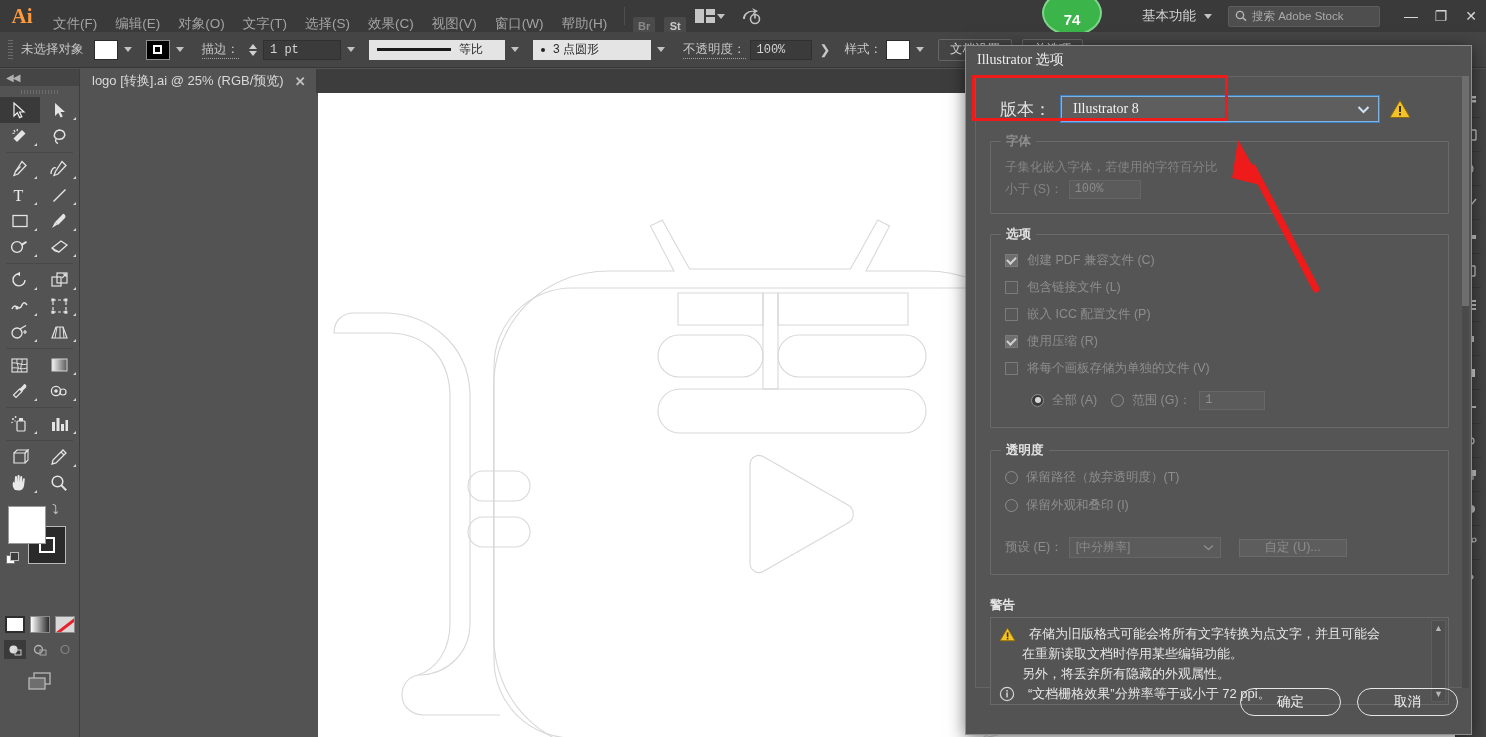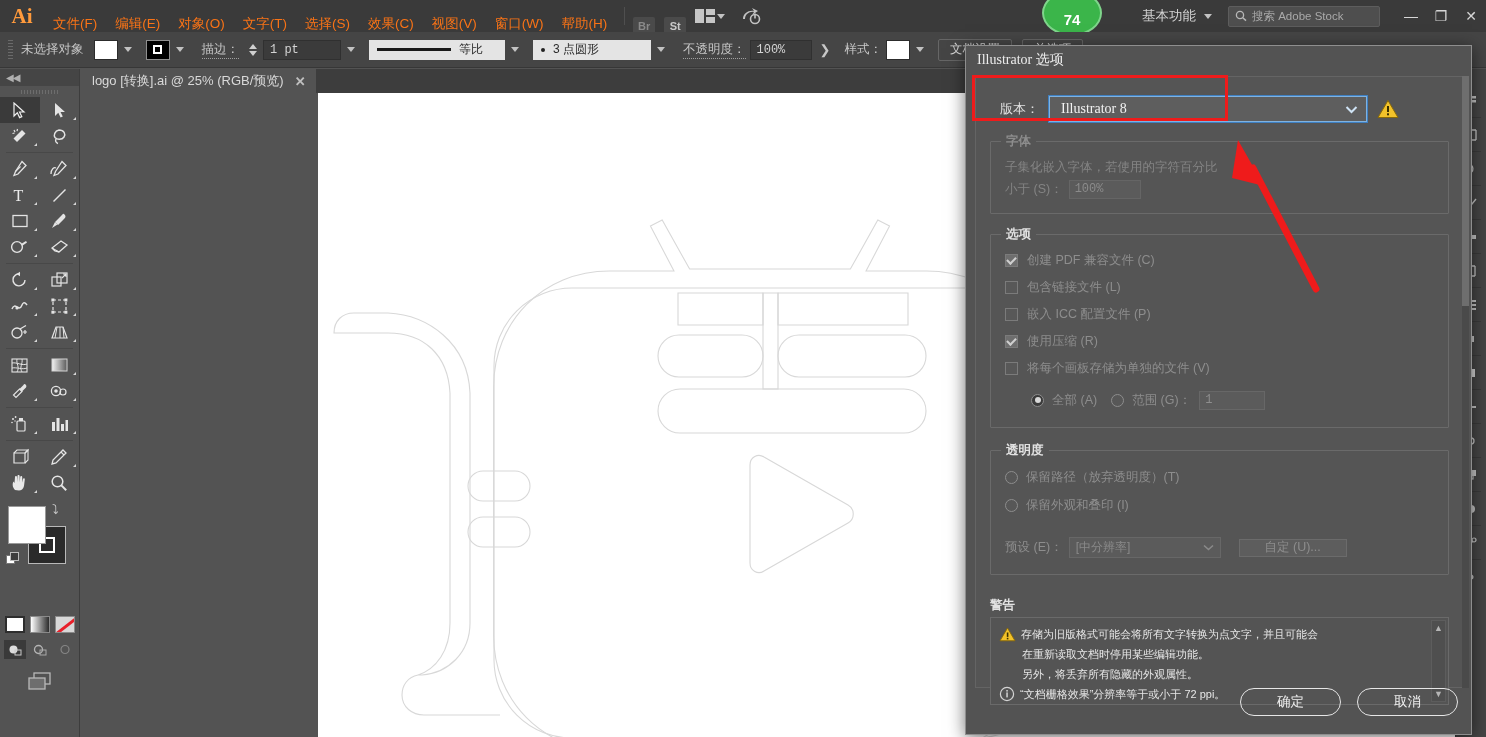--- a/index.html
+++ b/index.html
@@ -25,21 +25,21 @@
   }
   .ai-logo {
     width: 44px; height: 32px;
     display: flex; align-items: center; justify-content: center;
     color: #ff9a3c; font-weight: bold; font-size: 21px;
     font-family: "Liberation Serif", serif;
     letter-spacing: 0px;
   }
   .menu-item {
     padding: 8px 9px; height: 32px; line-height: 32px;
-    color: #f97316; font-size: 13.5px; white-space: nowrap;
+    color: #a3a3a3; font-size: 13.5px; white-space: nowrap;
     cursor: default;
   }
   .mb-sep {
     width: 1px; height: 18px; background: #4f4f4f; margin: 0 8px;
   }
   .mb-sq {
     width: 22px; height: 19px; border-radius: 2px;
     background: #4a4a4a; color: #8a8a8a;
     font-size: 11px; font-weight: bold;
     display: flex; align-items: center; justify-content: center;
@@ -282,21 +282,21 @@
     position: absolute; left: 10px; top: -9px;
     background: #555555; padding: 0 5px;
     color: #e2e2e2; font-size: 12.5px; font-weight: bold;
   }
   .grp.dim { color: #7f7f7f; }
   .row { display: flex; align-items: center; }
   .verrow {
     display: flex; align-items: center; gap: 10px;
     padding: 7px 8px 7px 10px;
   }
-  .ver-label { color: #e0e0e0; font-size: 13px; }
+  .ver-label { color: #e0e0e0; font-size: 17px; }
   .ver-select {
     width: 318px; height: 26px;
     background: #5e5e5e; border: 1px solid #7fb2e0;
     outline: 1px solid #3f80c2;
     display: flex; align-items: center; justify-content: space-between;
     padding: 0 8px 0 11px;
     color: #f2f2f2; font-size: 14px;
     font-family: "Liberation Serif", serif;
   }
   .redbox {
@@ -349,22 +349,22 @@
   .dimbtn {
     width: 108px; height: 18px; background: #5d5d5d; border: 1px solid #6b6b6b;
     color: #8d8d8d; font-size: 12.5px;
     display: flex; align-items: center; justify-content: center; margin-left: 18px;
   }
   .warnbox {
     margin-top: 3px; border: 1px solid #6a6a6a; background: #545454;
     height: 88px; position: relative; padding: 6px 22px 0 8px; overflow: hidden;
   }
   .wline {
-    display: flex; align-items: flex-start; gap: 5px;
-    color: #e6e6e6; font-size: 11px; line-height: 20px;
+    display: flex; align-items: flex-start; gap: 13px;
+    color: #e6e6e6; font-size: 13px; line-height: 20px;
   }
   .wline .txt { white-space: nowrap; }
   .wline.indent { padding-left: 23px; }
   .wscroll {
     position: absolute; right: 2px; top: 2px; width: 15px; bottom: 2px;
     background: #4f4f4f; border: 1px solid #5d5d5d;
     display: flex; flex-direction: column; justify-content: space-between;
     align-items: center; padding: 2px 0; color: #b6b6b6; font-size: 9px;
   }
   .dlg-foot {

